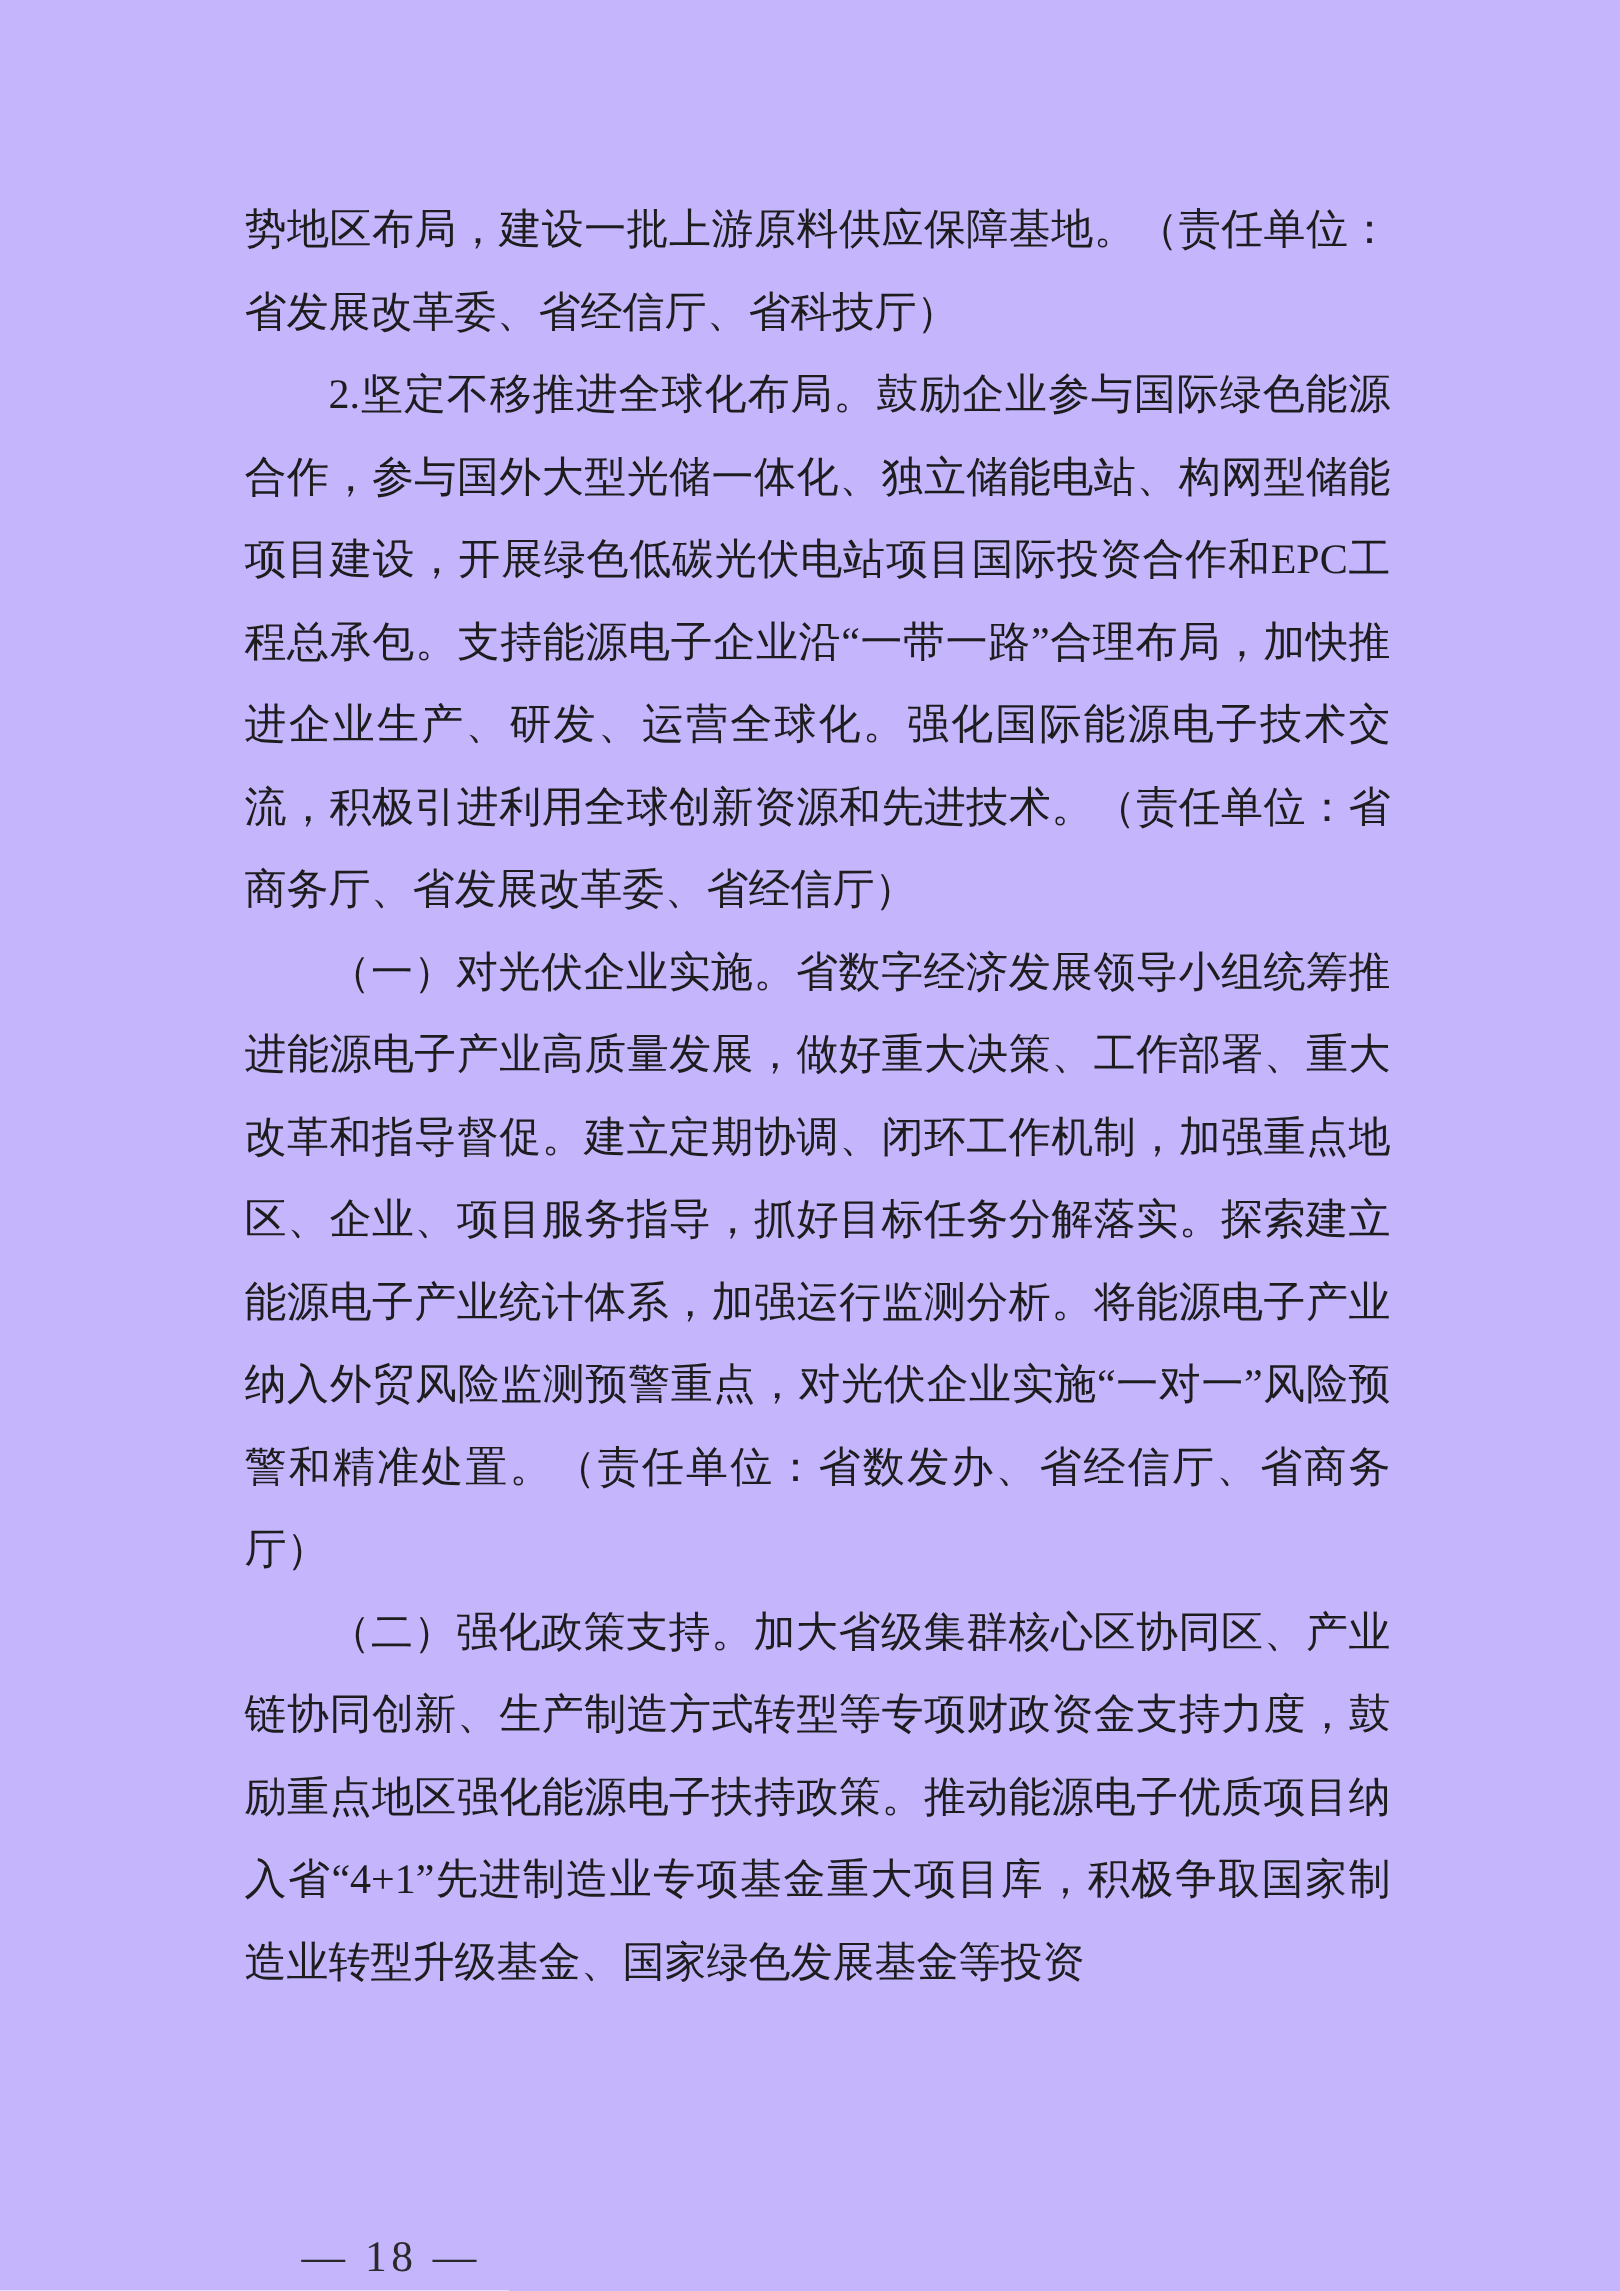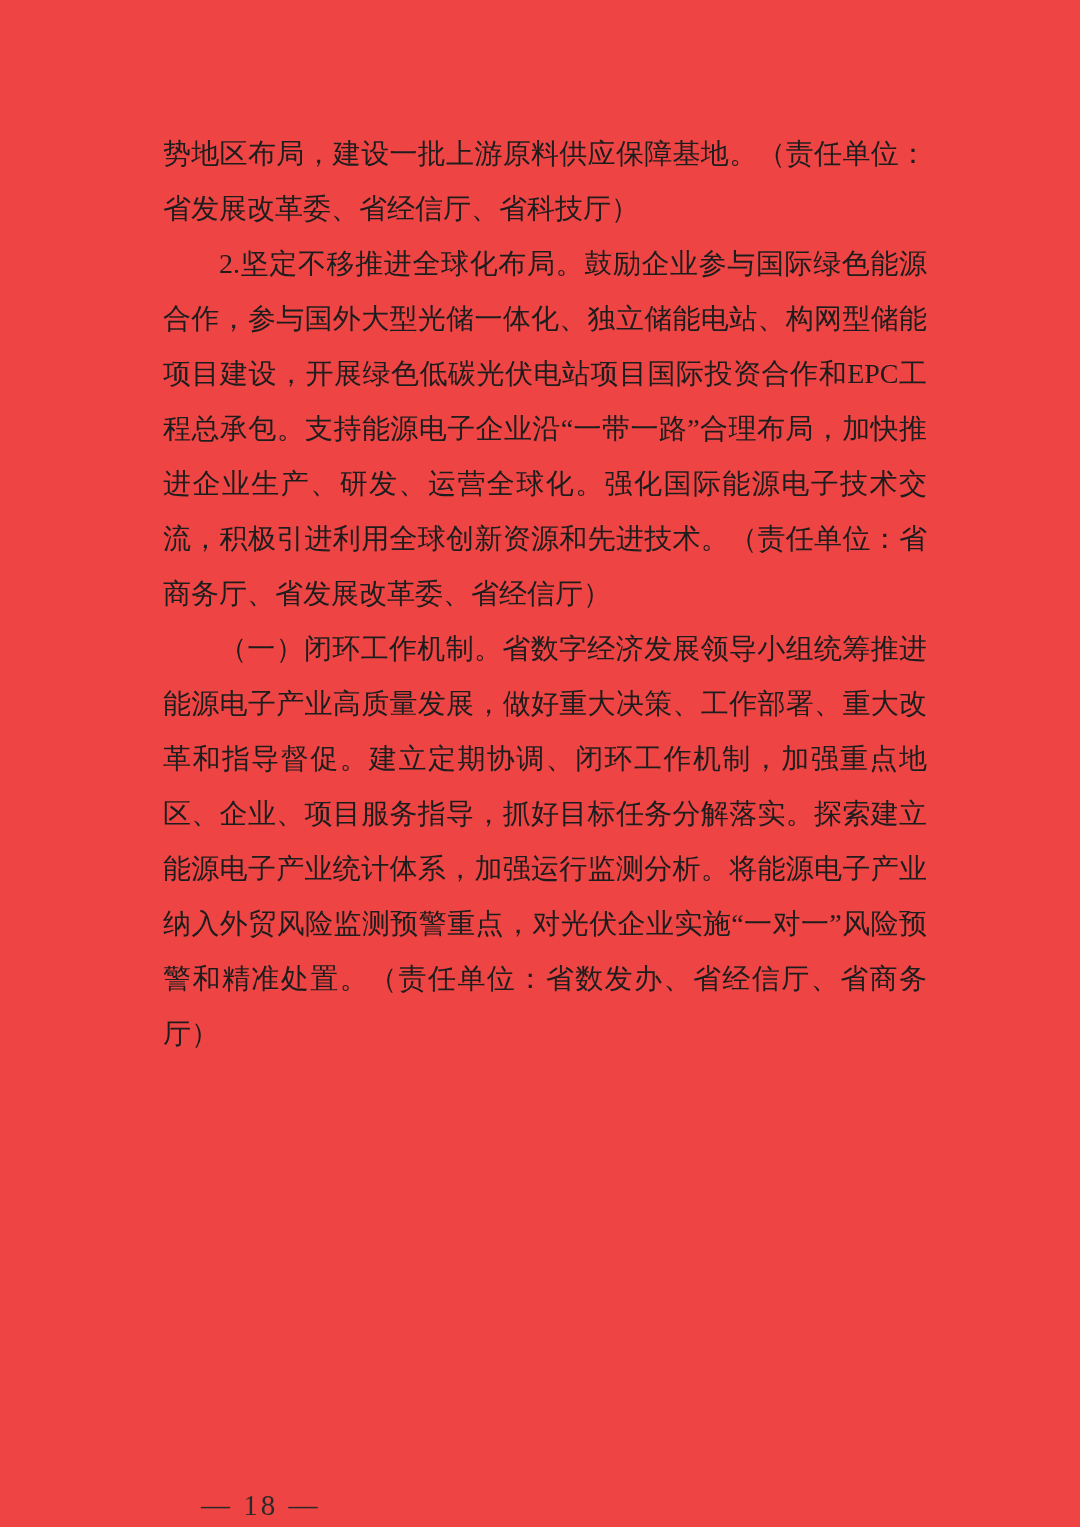--- a/index.html
+++ b/index.html
@@ -4,21 +4,21 @@
 <style>
   html, body {
     margin: 0;
     padding: 0;
     background: #ffffff;
   }
   .page {
     position: relative;
     width: 1080px;
     height: 1527px;
-    background: #ef4444;
+    background: #c4b5fd;
     color: #1d1d1d;
     font-family: "Liberation Serif", "DejaVu Serif", serif;
     overflow: hidden;
   }
   .doc-body {
     position: absolute;
     left: 163px;
     top: 126px;
     width: 764px;
     font-size: 28px;
@@ -54,18 +54,19 @@
     white-space: pre;
   }
 </style>
 </head>
 <body>
 
 <div class="page">
   <div class="doc-body">
       <p class="para"><span class="run-normal">势地区布局，建设一批上游原料供应保障基地。</span><span class="run-kai">（责任单位：省发展改革委、省经信厅、省科技厅）</span></p>
       <p class="para indent"><span class="run-bold">2.坚定不移推进全球化布局。</span><span class="run-normal">鼓励企业参与国际绿色能源合作，参与国外大型光储一体化、独立储能电站、构网型储能项目建设，开展绿色低碳光伏电站项目国际投资合作和EPC工程总承包。支持能源电子企业沿“一带一路”合理布局，加快推进企业生产、研发、运营全球化。强化国际能源电子技术交流，积极引进利用全球创新资源和先进技术。</span><span class="run-kai">（责任单位：省商务厅、省发展改革委、省经信厅）</span></p>
-      <p class="para indent"><span class="run-kai">（一）闭环工作机制。</span><span class="run-normal">省数字经济发展领导小组统筹推进能源电子产业高质量发展，做好重大决策、工作部署、重大改革和指导督促。建立定期协调、闭环工作机制，加强重点地区、企业、项目服务指导，抓好目标任务分解落实。探索建立能源电子产业统计体系，加强运行监测分析。将能源电子产业纳入外贸风险监测预警重点，对光伏企业实施“一对一”风险预警和精准处置。</span><span class="run-kai">（责任单位：省数发办、省经信厅、省商务厅）</span></p>
+      <p class="para indent"><span class="run-kai">（一）对光伏企业实施。</span><span class="run-normal">省数字经济发展领导小组统筹推进能源电子产业高质量发展，做好重大决策、工作部署、重大改革和指导督促。建立定期协调、闭环工作机制，加强重点地区、企业、项目服务指导，抓好目标任务分解落实。探索建立能源电子产业统计体系，加强运行监测分析。将能源电子产业纳入外贸风险监测预警重点，对光伏企业实施“一对一”风险预警和精准处置。</span><span class="run-kai">（责任单位：省数发办、省经信厅、省商务厅）</span></p>
+      <p class="para indent"><span class="run-kai">（二）强化政策支持。</span><span class="run-normal">加大省级集群核心区协同区、产业链协同创新、生产制造方式转型等专项财政资金支持力度，鼓励重点地区强化能源电子扶持政策。推动能源电子优质项目纳入省“4+1”先进制造业专项基金重大项目库，积极争取国家制造业转型升级基金、国家绿色发展基金等投资</span></p>
     </div>
   <div class="footer">
     <span>— 18 —</span>
   </div>
 </div>
 
 </body></html>

